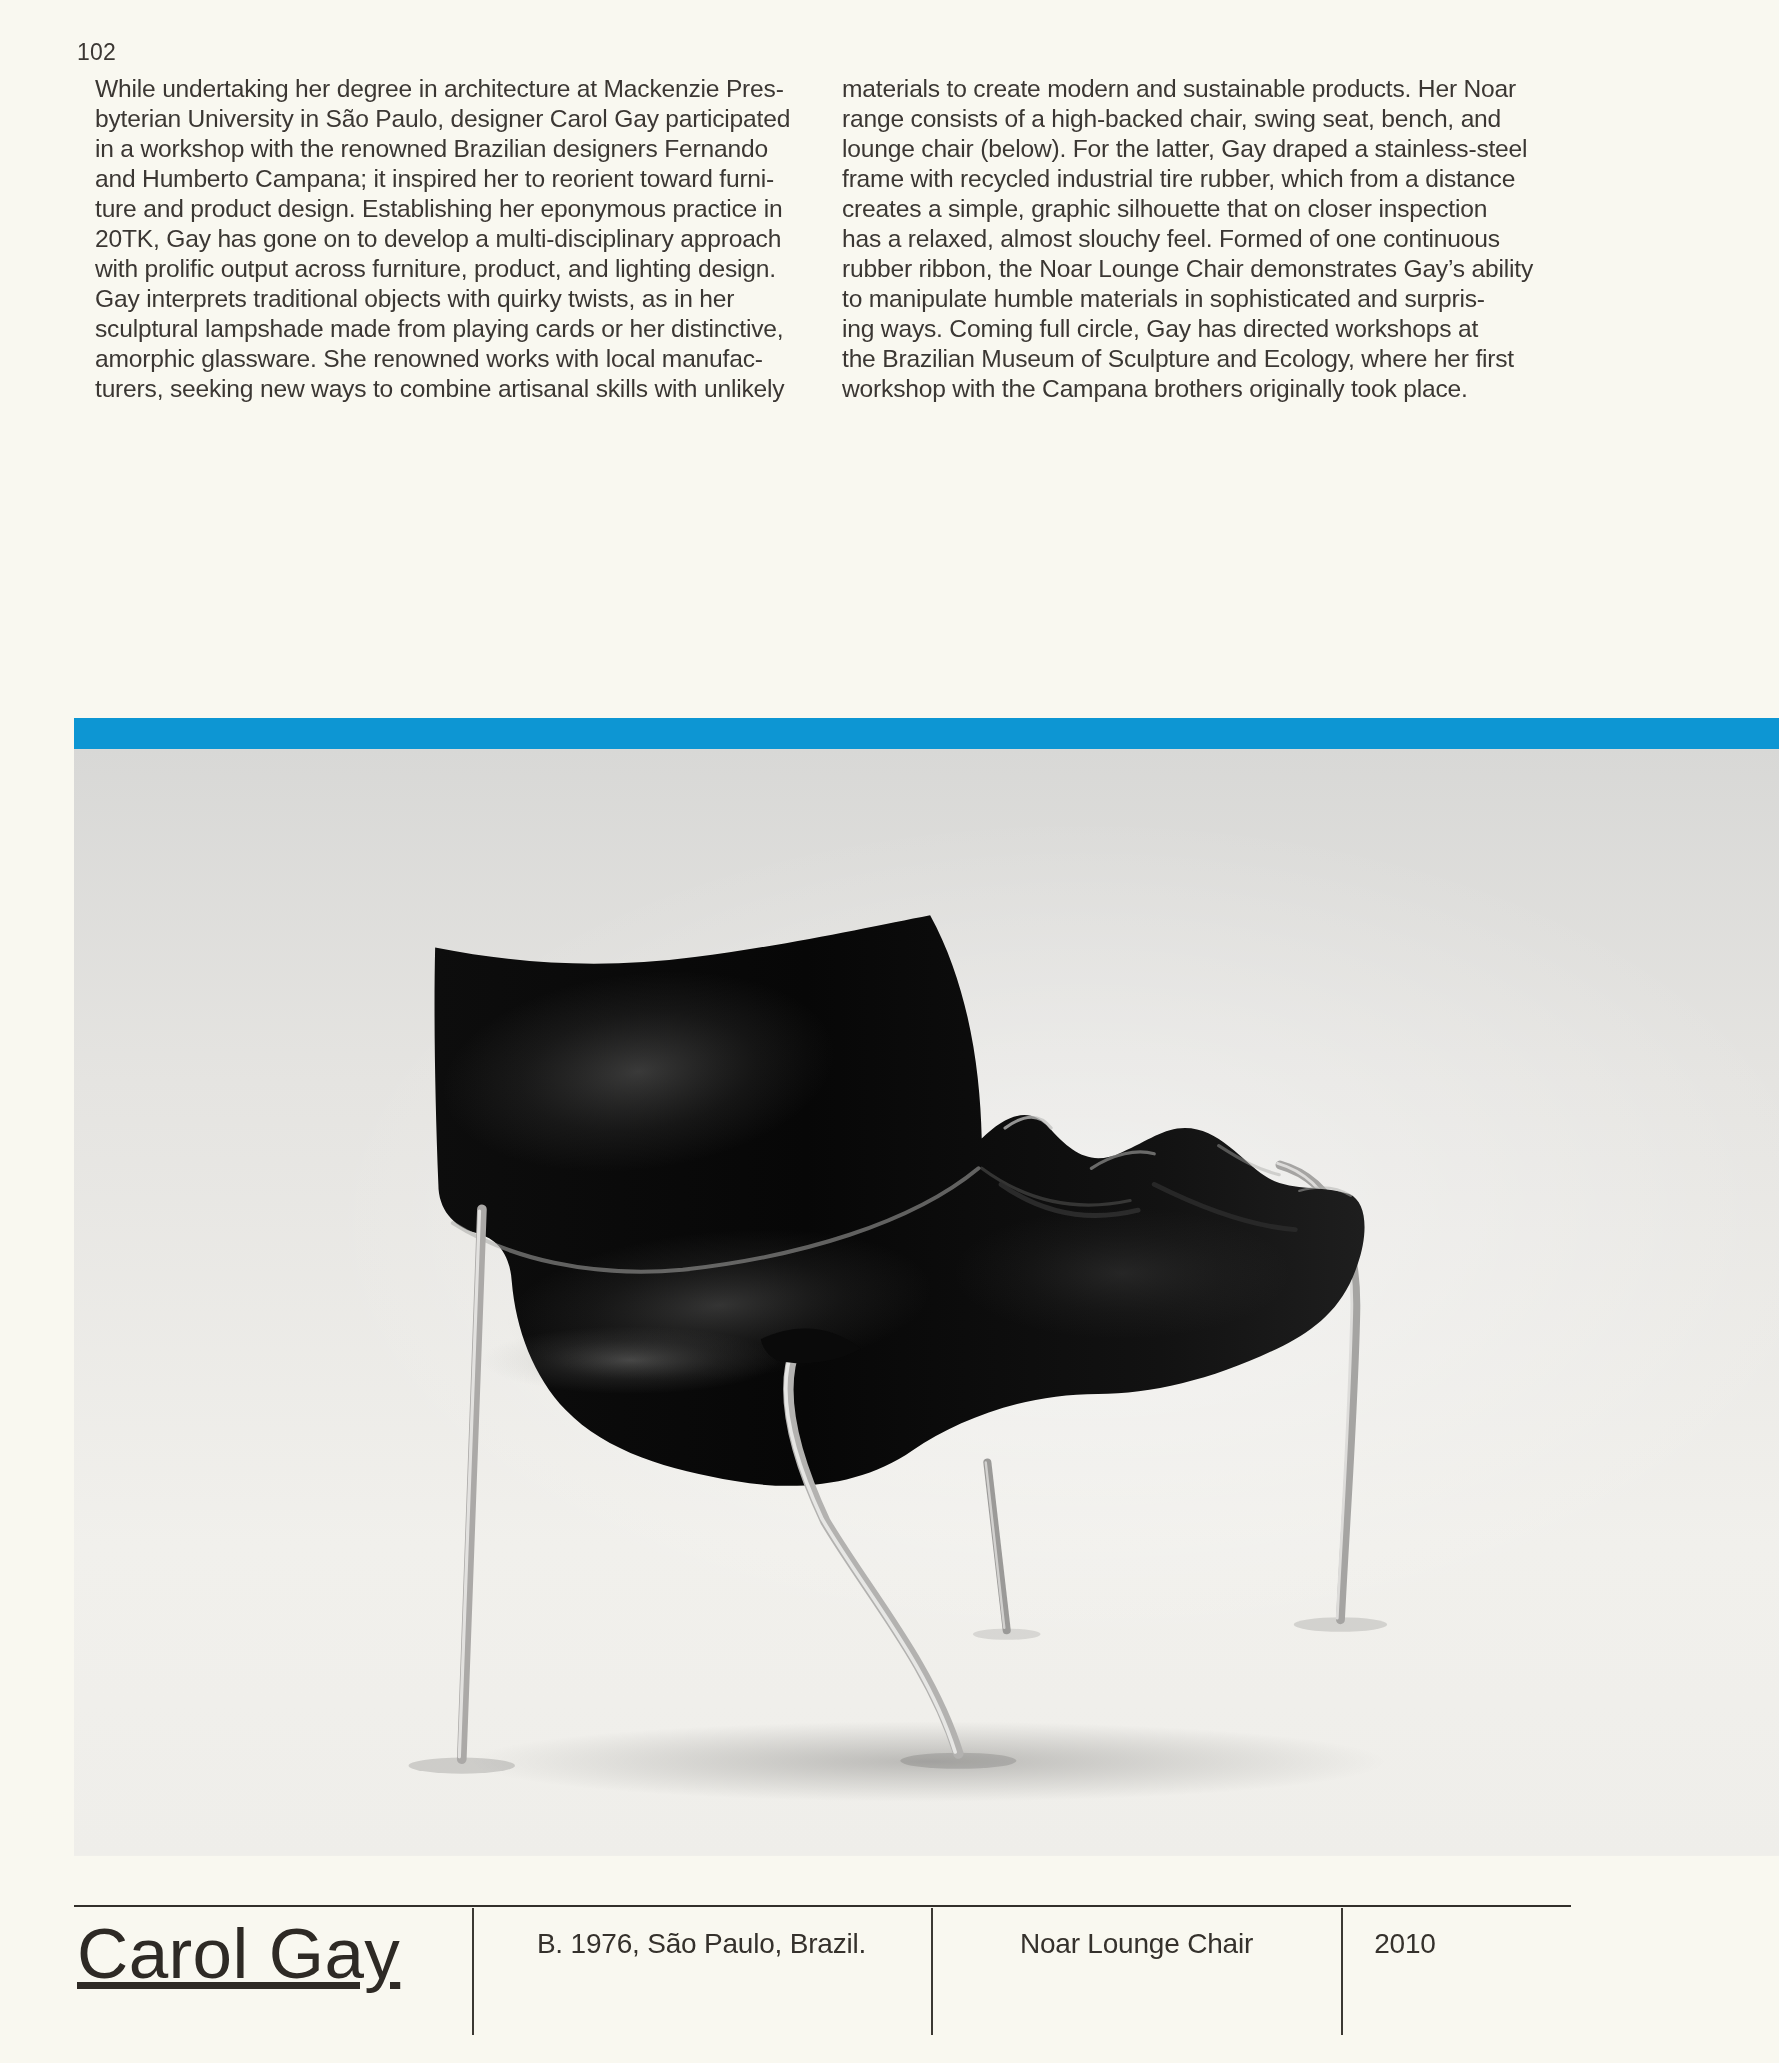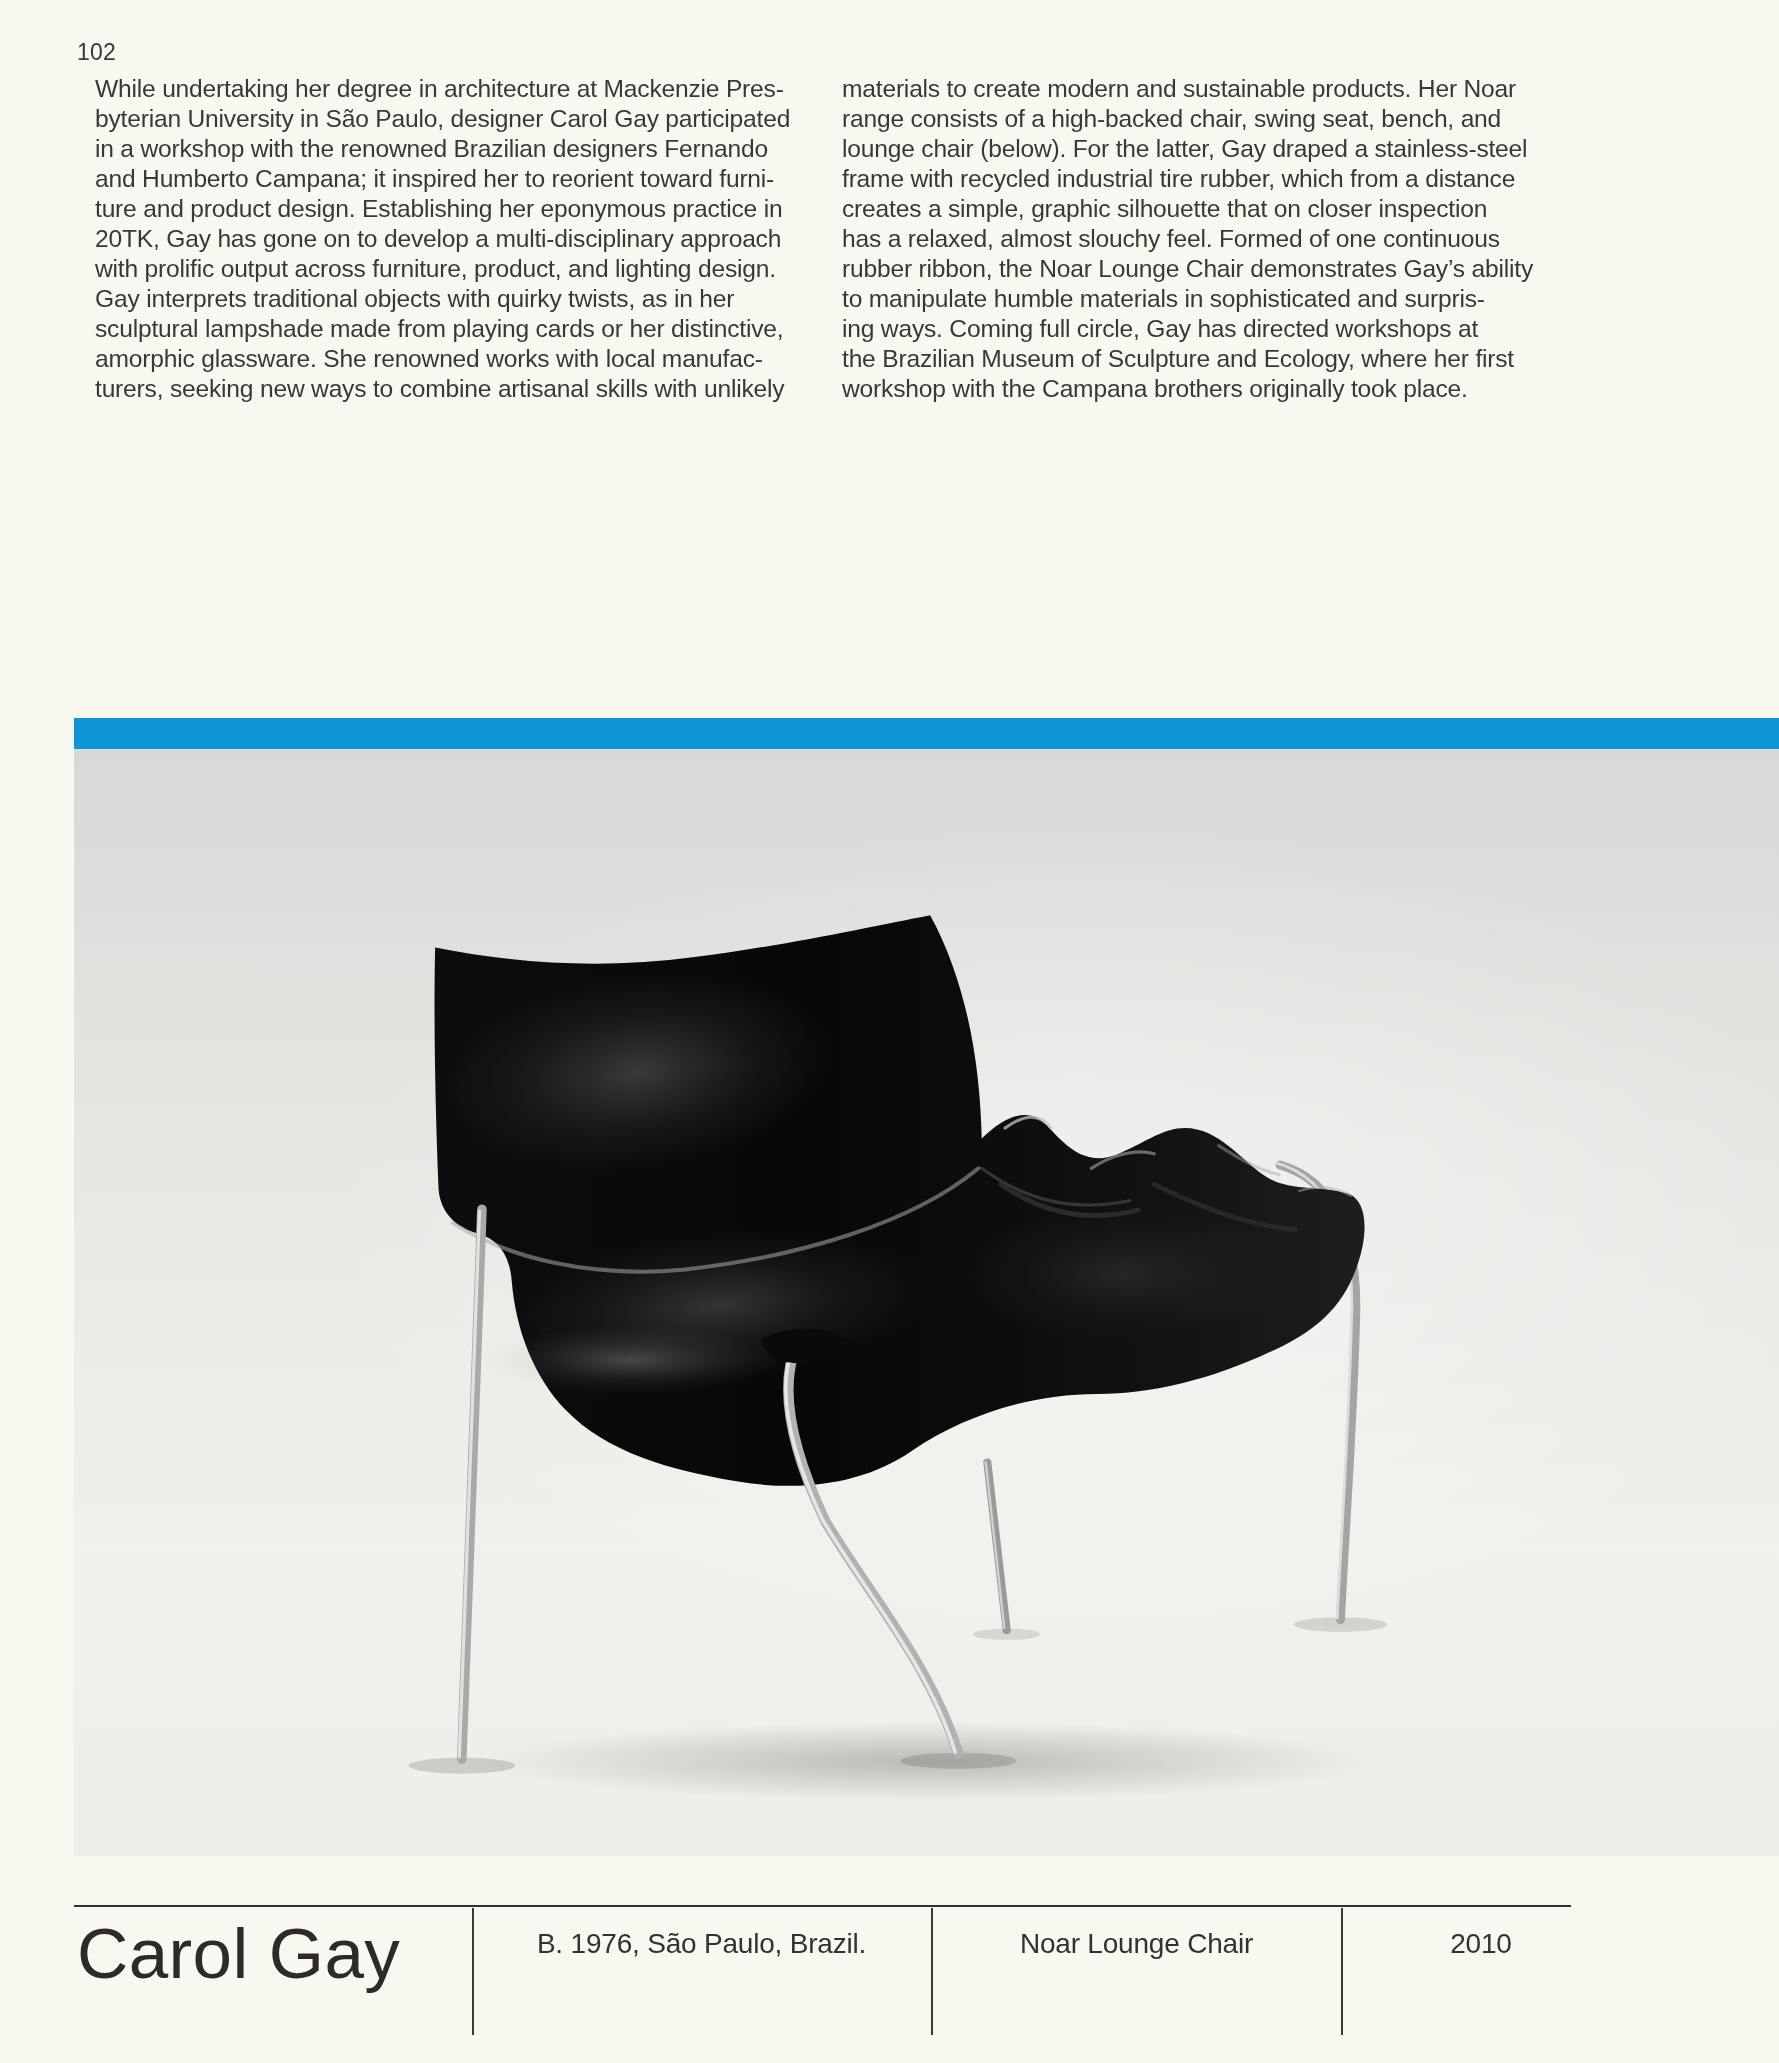--- a/index.html
+++ b/index.html
@@ -39,29 +39,29 @@
   }
   .caption-divider{
     position:absolute;top:1908px;width:1.6px;height:127px;background:#3c3933;
   }
   .divider-1{left:472px;}
   .divider-2{left:931px;}
   .divider-3{left:1341px;}
   .designer-name{
     position:absolute;left:77px;top:1917px;width:387px;
     font-size:71px;line-height:1.05;letter-spacing:0.4px;color:#2e2a25;
-    font-weight:400;white-space:nowrap;
+    font-weight:400;white-space:nowrap;text-decoration:underline;
   }
   .caption-cell{
     position:absolute;top:1927px;font-size:28px;line-height:1.2;
     text-align:center;color:#35312c;letter-spacing:-0.2px;white-space:nowrap;
   }
   .cell-born{left:472px;width:459px;}
   .cell-work{left:932px;width:409px;}
-  .cell-year{left:1366px;width:230px;}
+  .cell-year{left:1290px;width:230px;}
 </style>
 </head>
 <body>
 
 <div class="page-number">102</div>
 
 <div class="columns">
   <div class="col">
       <div class="line">While undertaking her degree in architecture at Mackenzie Pres-</div>
       <div class="line">byterian University in São Paulo, designer Carol Gay participated</div>

